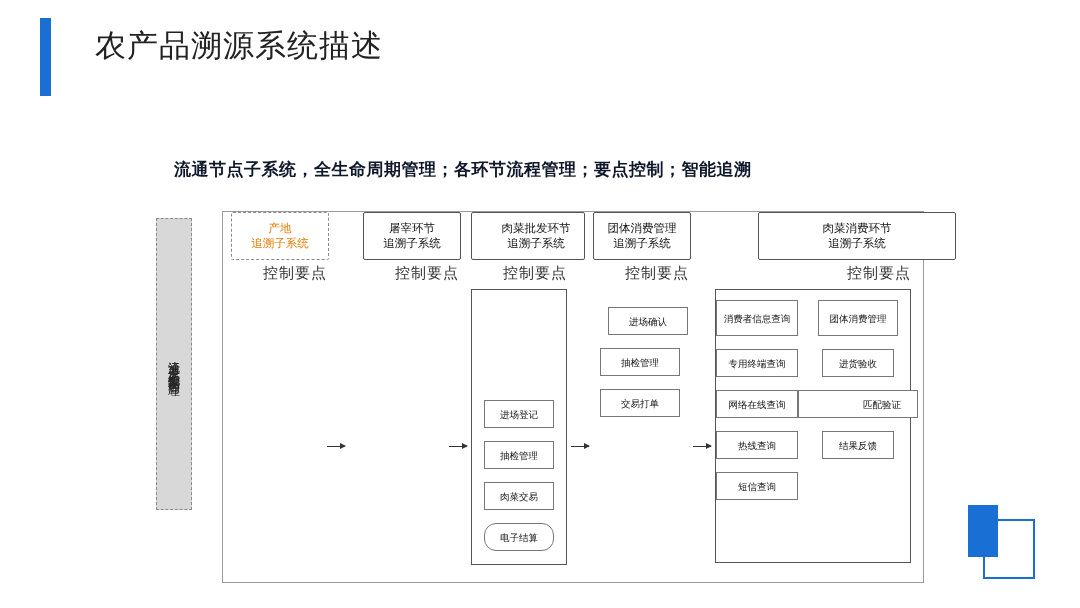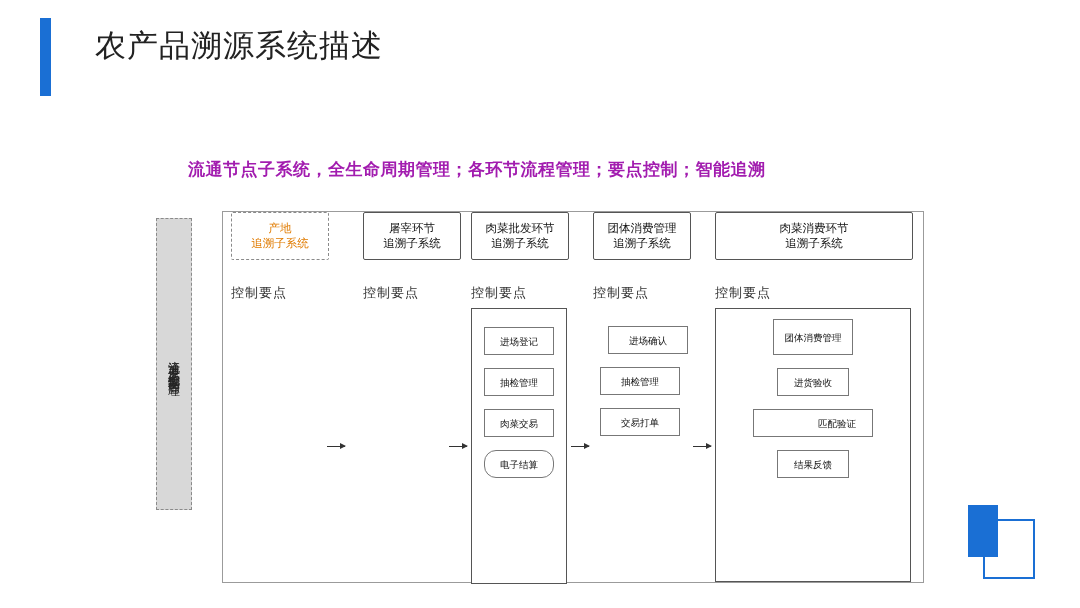--- a/index.html
+++ b/index.html
@@ -15,22 +15,22 @@
     position:absolute;left:40px;top:18px;width:11px;height:78px;
     background:#1a6fd4;
   }
   .page-title{
     position:absolute;left:95px;top:25px;
     font-size:31px;color:#222222;letter-spacing:1px;
     font-weight:400;
   }
   
   .subtitle{
-    position:absolute;left:188px;top:158px;
-    font-size:17px;color:#a21caf;font-weight:bold;letter-spacing:.5px;
+    position:absolute;left:174px;top:158px;
+    font-size:17px;color:#0f172a;font-weight:bold;letter-spacing:.5px;
   }
   
   .left-label{
     position:absolute;left:156px;top:218px;width:34px;height:290px;
     background:#d8d8d8;border:1px dashed #8a8a8a;
     display:flex;align-items:center;justify-content:center;
   }
   .left-label span{
     writing-mode:vertical-rl;
     font-size:12px;color:#222;letter-spacing:2px;line-height:34px;
@@ -44,21 +44,21 @@
   
   .col{position:absolute;top:0;}
   .col-head{
     border:1px solid #555;border-radius:2px;
     display:flex;flex-direction:column;align-items:center;justify-content:center;
     font-size:11.5px;color:#111;line-height:15px;text-align:center;
     height:46px;background:#fff;
   }
   .col-head.dashed{border:1px dashed #8a8a8a;color:#e07b00;}
   .col-sub{
-    text-align:left;font-size:13px;color:#333;margin-top:24px;letter-spacing:1px;
+    text-align:right;font-size:15px;color:#333;margin-top:4px;letter-spacing:1px;
   }
   .col-body{
     border:1px solid #555;margin-top:6px;background:#fff;
     display:flex;flex-direction:column;align-items:center;
     padding-top:12px;
   }
   .cell{
     border:1px solid #777;background:#fff;
     font-size:9.5px;color:#111;line-height:13px;
     display:flex;align-items:center;justify-content:center;text-align:center;
@@ -114,26 +114,26 @@
 
   <div class="col" style="left:140px;width:96px;">
     <div class="col-head" style="width:96px;">
       <div>屠宰环节</div>
       <div>追溯子系统</div>
     </div>
     <div class="col-sub">控制要点</div>
   </div>
 
   <div class="col" style="left:248px;width:96px;">
-    <div class="col-head" style="width:96px;">
+    <div class="col-head" style="width:96px;padding-left:16px;">
       <div>肉菜批发环节</div>
       <div>追溯子系统</div>
     </div>
     <div class="col-sub">控制要点</div>
-    <div class="col-body" style="width:94px;height:262px;">
+    <div class="col-body" style="width:94px;height:262px;justify-content:flex-end;">
       <div class="cell short" style="width:68px;margin-top:6px;">进场登记</div>
       <div class="cell short" style="width:68px;">抽检管理</div>
       <div class="cell short" style="width:68px;">肉菜交易</div>
       <div class="cell short" style="width:68px;border-radius:12px;">电子结算</div>
     </div>
   </div>
 
   <div class="col" style="left:370px;width:96px;">
     <div class="col-head" style="width:96px;">
       <div>团体消费管理</div>
@@ -141,27 +141,34 @@
     </div>
     <div class="col-sub">控制要点</div>
     <div class="col-body" style="width:94px;height:262px;border:none;">
       <div class="cell short" style="width:78px;margin-top:6px;margin-left:16px;">进场确认</div>
       <div class="cell short" style="width:78px;">抽检管理</div>
       <div class="cell short" style="width:78px;">交易打单</div>
     </div>
   </div>
 
   <div class="col" style="left:492px;width:196px;">
-    <div class="col-head" style="width:196px;">
+    <div class="col-head" style="width:196px;margin-left:43px;">
       <div>肉菜消费环节</div>
       <div>追溯子系统</div>
     </div>
     <div class="col-sub">控制要点</div>
     <div class="col-body" style="width:194px;height:262px;padding-top:10px;">
       <div class="two-col">
+        <div class="sub">
+          <div class="cell tall" style="width:80px;">消费者信息查询</div>
+          <div class="cell short" style="width:80px;">专用终端查询</div>
+          <div class="cell short" style="width:80px;">网络在线查询</div>
+          <div class="cell short" style="width:80px;">热线查询</div>
+          <div class="cell short" style="width:80px;">短信查询</div>
+        </div>
         <div class="sub">
           <div class="cell tall" style="width:78px;">团体消费管理</div>
           <div class="cell short" style="width:70px;">进货验收</div>
           <div class="cell short" style="width:70px;padding-left:48px;">匹配验证</div>
           <div class="cell short" style="width:70px;">结果反馈</div>
         </div>
       </div>
     </div>
   </div>
 

